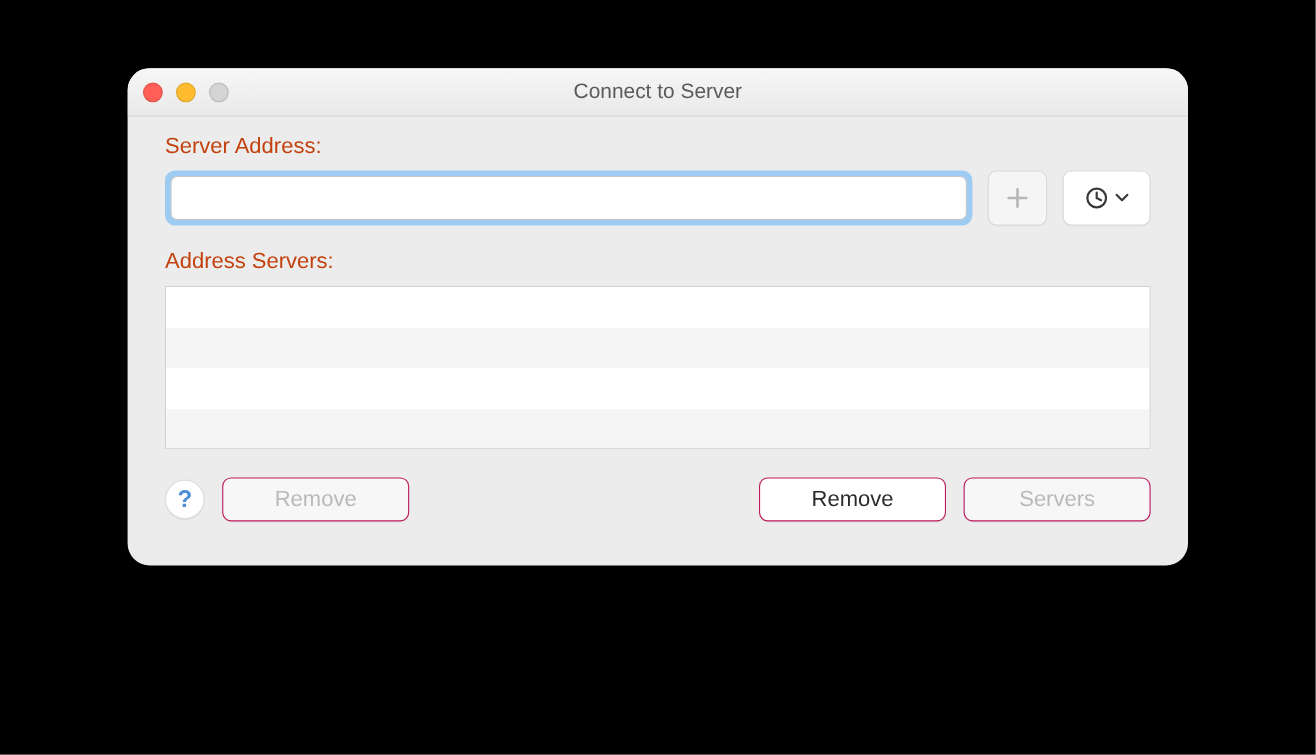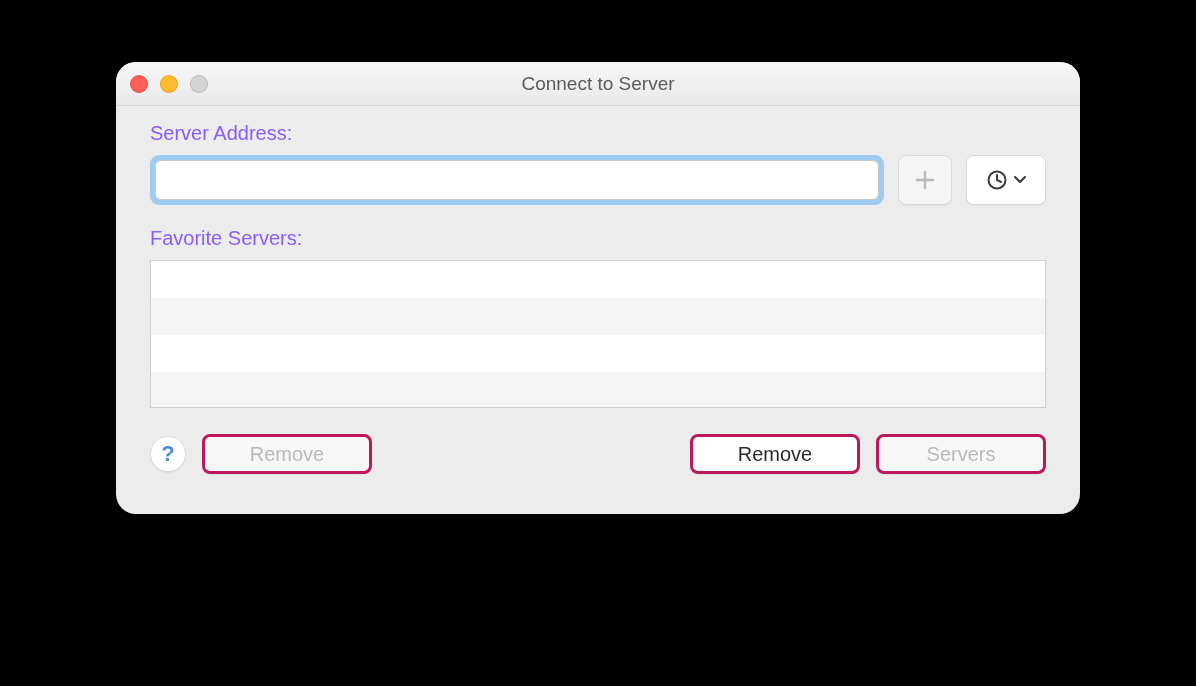--- a/index.html
+++ b/index.html
@@ -54,21 +54,21 @@
   .tl.close { background: #ff5f57; box-shadow: inset 0 0 0 1px rgba(0,0,0,0.12); }
   .tl.min   { background: #febc2e; box-shadow: inset 0 0 0 1px rgba(0,0,0,0.12); }
   .tl.zoom  { background: #d4d4d4; box-shadow: inset 0 0 0 1px rgba(0,0,0,0.12); }
 
   .content {
     padding: 16px 34px 22px 34px;
   }
 
   .label {
     font-size: 20px;
-    color: #8b5cf6;
+    color: #c2410c;
     margin-bottom: 10px;
   }
 
   .address-row {
     display: flex;
     align-items: stretch;
     gap: 14px;
     margin-bottom: 22px;
   }
 
@@ -149,21 +149,21 @@
     color: #4d8ed6;
     font-size: 22px;
     font-weight: 600;
     box-shadow: 0 1px 1px rgba(0,0,0,0.06);
   }
 
   .btn {
     height: 40px;
     min-width: 170px;
     border-radius: 8px;
-    border: 3px solid #be185d;
+    border: 1px solid #be185d;
     background: #fff;
     font-size: 20px;
     color: #2a2a2a;
     display: flex;
     align-items: center;
     justify-content: center;
     box-shadow: 0 1px 0 rgba(0,0,0,0.05);
   }
   .btn.disabled {
     color: #b9b9b9;
@@ -205,21 +205,21 @@
         <svg width="22" height="22" viewBox="0 0 22 22">
           <circle cx="11" cy="11" r="8.5" stroke="#3a3a3a" stroke-width="2" fill="none"></circle>
           <path d="M11 6 V11 L15 13" stroke="#3a3a3a" stroke-width="2" stroke-linecap="round" fill="none"></path>
         </svg>
         <svg width="12" height="8" viewBox="0 0 12 8">
           <path d="M1 1 L6 6 L11 1" stroke="#3a3a3a" stroke-width="2" stroke-linecap="round" stroke-linejoin="round" fill="none"></path>
         </svg>
       </div>
     </div>
 
-    <div class="label fav-label">Favorite Servers:</div>
+    <div class="label fav-label">Address Servers:</div>
 
     <div class="fav-list">
       <div class="fav-row even"></div>
       <div class="fav-row odd"></div>
       <div class="fav-row even"></div>
       <div class="fav-row odd"></div>
     </div>
 
     <div class="footer">
       <div class="help-btn">

